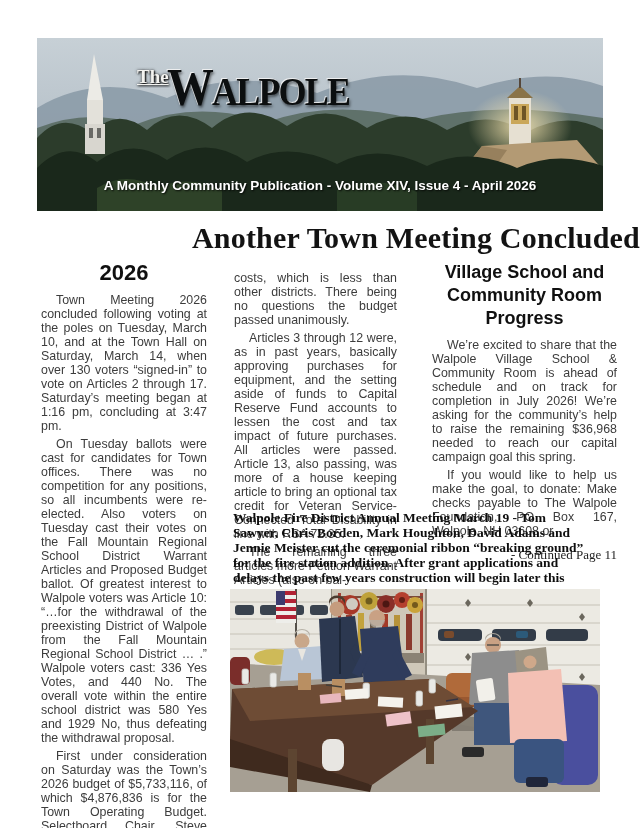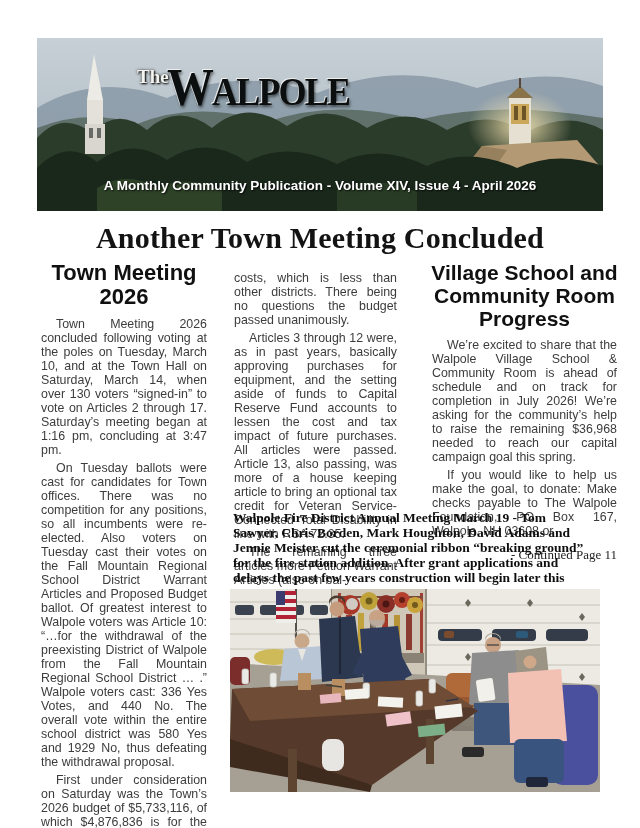--- a/index.html
+++ b/index.html
@@ -3,47 +3,47 @@
 <meta charset="utf-8">
 <style>
   html,body{margin:0;padding:0;background:#ffffff;}
   .page{position:relative;width:640px;height:828px;background:#ffffff;overflow:hidden;
         font-family:"Liberation Sans",sans-serif;}
 
   
   .masthead{position:absolute;left:37px;top:38px;width:566px;height:173px;overflow:hidden;}
   .masthead svg{position:absolute;left:0;top:0;}
   .logo-the{position:absolute;left:100px;top:28px;font:700 19px "Liberation Serif",serif;
-            color:#f3f3f0;text-shadow:1px 1px 2px #000,0 0 3px rgba(0,0,0,.7);}
+            color:#f3f3f0;text-shadow:1px 1px 2px #000,0 0 3px rgba(0,0,0,.7);text-decoration:underline;}
   .logo-walpole{position:absolute;left:130px;top:20px;font:700 40px "Liberation Serif",serif;
             color:#0c0f10;letter-spacing:-2px;transform:scaleX(.9);transform-origin:left top;
             text-shadow:-1px -1px 0 rgba(245,245,245,.85),1px 2px 3px rgba(0,0,0,.55);}
   .logo-walpole::first-letter{font-size:52px;}
   .logo-clarion{position:absolute;left:188px;top:50px;font:700 italic 48px "Liberation Serif",serif;
             color:#e9eae6;letter-spacing:2px;
             text-shadow:2px 2px 0 #14171a,-2px -2px 0 #14171a,2px -2px 0 #14171a,-2px 2px 0 #14171a,4px 5px 7px rgba(0,0,0,.8);}
   .banner{position:absolute;left:0;right:0;top:140px;text-align:center;
           font:700 13.5px "Liberation Sans",sans-serif;color:#ffffff;
           text-shadow:1px 1px 2px rgba(0,0,0,.85);}
 
   
-  .headline{position:absolute;left:0;top:221px;width:640px;text-align:center;
+  .headline{position:absolute;left:0;top:221px;width:640px;text-align:right;
             font:700 30px "Liberation Serif",serif;color:#131313;letter-spacing:.2px;}
 
   
   .col{position:absolute;font-size:12.4px;line-height:14px;color:#3c3c3c;
        text-align:justify;}
   .col p{margin:4px;text-indent:15px;}
   .col p.noindent{text-indent:0;}
   .col-left{left:37px;top:261px;width:174px;}
   .col-mid{left:230px;top:267px;width:171px;}
   .col-right{left:428px;top:261px;width:193px;}
   .article-title{font:700 22px "Liberation Sans",sans-serif;color:#101010;text-align:center;
                  line-height:24px;margin:0 0 8px 0;}
-  .col-right .article-title{font-size:21px;line-height:23px;}
+  .col-right .article-title{font-size:18px;line-height:23px;}
   .article-title span{display:block;}
   .continued{text-align:right;font:13px "Liberation Serif",serif;color:#1e1e1e;
              margin-top:9px;padding-right:4px;text-indent:0;}
 
   
   .caption{position:absolute;left:233px;top:511px;width:352px;
            font:700 13.5px "Liberation Serif",serif;line-height:14.9px;color:#0e0e0e;}
   .photo{position:absolute;left:230px;top:589px;width:370px;height:203px;}
 </style>
 </head>
@@ -98,21 +98,20 @@
     </svg>
     <div class="logo-the">The</div>
     <div class="logo-walpole">WALPOLE</div>
     <div class="banner">A Monthly Community Publication - Volume XIV, Issue 4 - April 2026</div>
   </div>
 
   <div class="headline">Another Town Meeting Concluded</div>
 
   <div class="col col-left">
     <h2 class="article-title">
-      <span>Town Meeting</span>
       <span>2026</span>
     </h2>
     <p>Town Meeting 2026 concluded following voting at the poles on Tuesday, March 10, and at the Town Hall on Saturday, March 14, when over 130 voters “signed-in” to vote on Articles 2 through 17. Saturday’s meeting began at 1:16 pm, concluding at 3:47 pm.</p>
     <p>On Tuesday ballots were cast for candidates for Town offices. There was no competition for any positions, so all incumbents were re-elected. Also voters on Tuesday cast their votes on the Fall Mountain Regional School District Warrant Articles and Proposed Budget ballot. Of greatest interest to Walpole voters was Article 10: “…for the withdrawal of the preexisting District of Walpole from the Fall Mountain Regional School District … .” Walpole voters cast: 336 Yes Votes, and 440 No. The overall vote within the entire school district was 580 Yes and 1929 No, thus defeating the withdrawal proposal.</p>
     <p>First under consideration on Saturday was the Town’s 2026 budget of $5,733,116, of which $4,876,836 is for the Town Operating Budget. Selectboard Chair, Steve Dalessio addressed the budget indicating it represented an increase of 2.8% as compared to 2025. This increase he explained was due to an overall wage increase of 3% consistent with national trends, and a 6.8% increase in health insurance</p>
   </div>
 
   <div class="col col-mid">
     <p class="noindent">costs, which is less than other districts. There being no questions the budget passed unanimously.</p>
     <p>Articles 3 through 12 were, as in past years, basically approving purchases for equipment, and the setting aside of funds to Capital Reserve Fund accounts to lessen the cost and tax impact of future purchases. All articles were passed. Article 13, also passing, was more of a house keeping article to bring an optional tax credit for Veteran Service-Connected Total Disability in line with RSA 72.35.</p>

